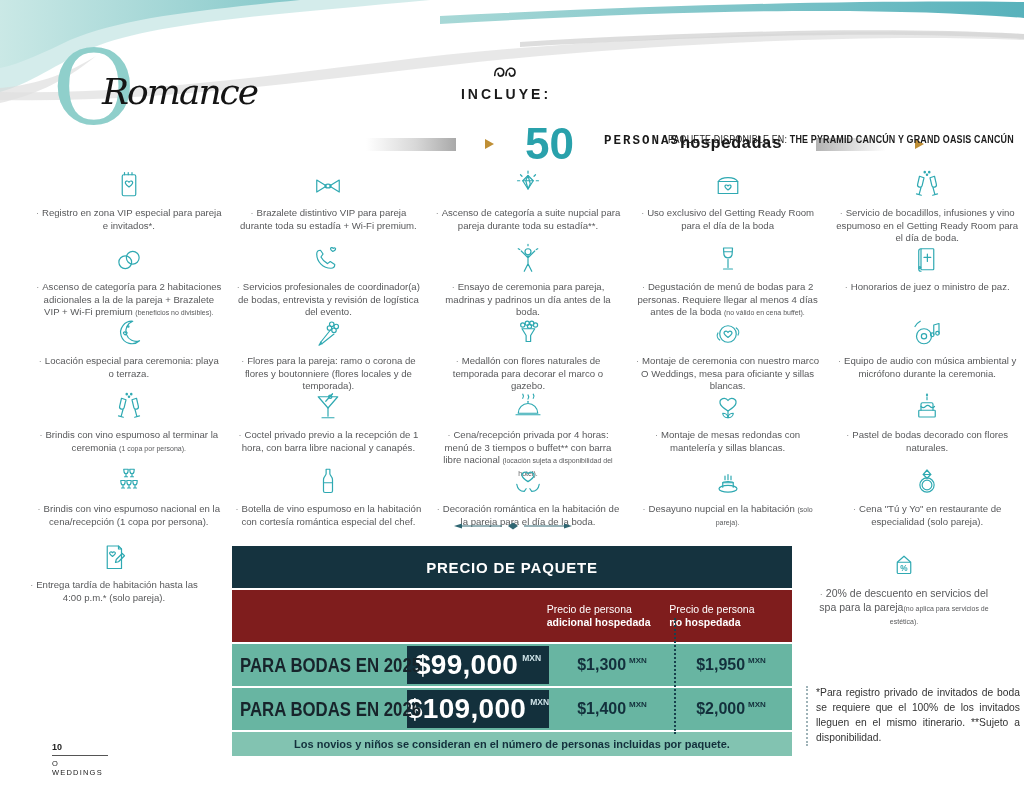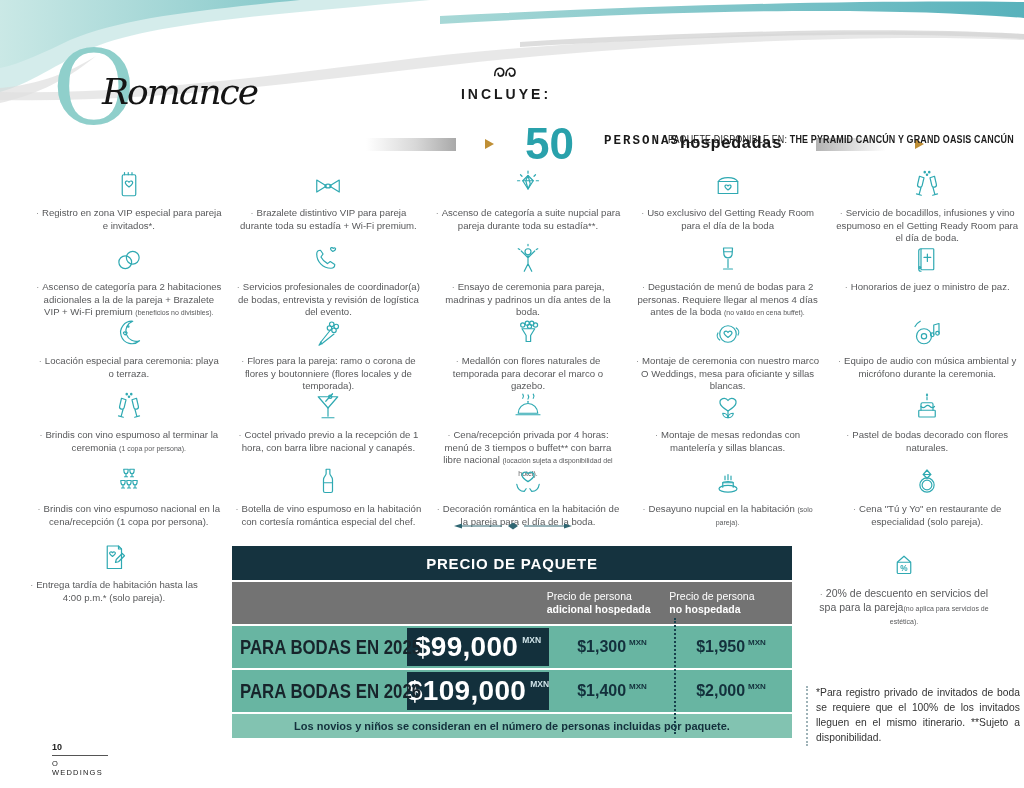--- a/index.html
+++ b/index.html
@@ -44,23 +44,23 @@
   .feature .small{font-size:7px;color:#58595b;}
   
   .feature-abs{position:absolute;width:200px;}
   #bottom-left-feature{left:14px;top:540px;}
   #bottom-right-feature{left:804px;top:548px;}
   #bottom-right-feature p{font-size:10.5px;}
   
   #ornament{position:absolute;left:452px;top:521px;color:#2f6672;}
   
   .price-table{position:absolute;left:232px;top:546px;width:560px;}
-  .pt-title{height:34px;background:#15333f;color:#fff;font-size:15px;font-weight:700;letter-spacing:.8px;
+  .pt-title{height:42px;background:#15333f;color:#fff;font-size:15px;font-weight:700;letter-spacing:.8px;
           display:flex;align-items:center;justify-content:center;}
-  .pt-sub{height:42px;background:#737373;margin-top:2px;display:flex;align-items:center;}
+  .pt-sub{height:52px;background:#7f1d1d;margin-top:2px;display:flex;align-items:center;}
   .pt-sub-spacer{width:318px;}
   .pt-sub-col{width:124px;color:#fff;font-size:10.5px;line-height:1.25;text-align:left;}
   .pt-sub-col b{display:block;font-weight:800;}
   .pt-row{height:42px;background:#68b5a2;margin-top:2px;display:flex;align-items:center;}
   .pt-label{width:172px;padding-left:10px;box-sizing:border-box;font-size:21px;font-weight:700;color:#17242b;
           transform:scaleX(.8);transform-origin:left center;white-space:nowrap;letter-spacing:0;}
   .pt-pricebox{width:148px;display:flex;justify-content:center;}
   .pt-pricebox .box{background:#13303c;width:142px;height:38px;display:flex;align-items:center;justify-content:center;}
   .pt-pricebox .big{color:#fff;font-size:28px;font-weight:700;letter-spacing:.3px;}
   .pt-pricebox sup{color:#cfe3e8;font-size:8.5px;font-weight:700;margin-left:4px;align-self:flex-start;padding-top:7px;}

